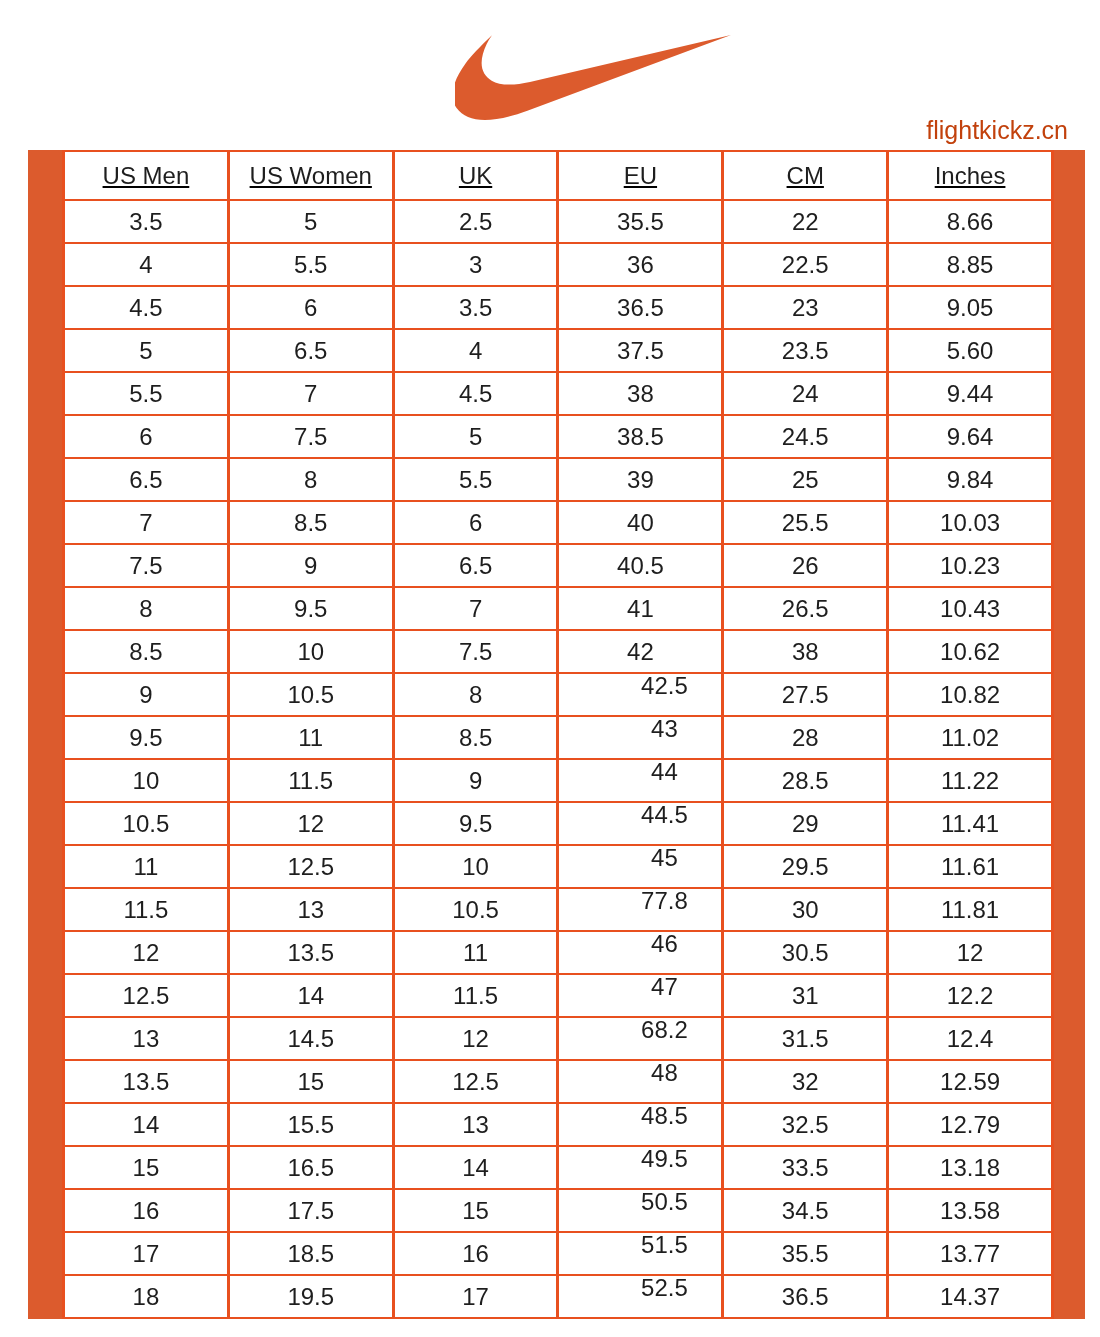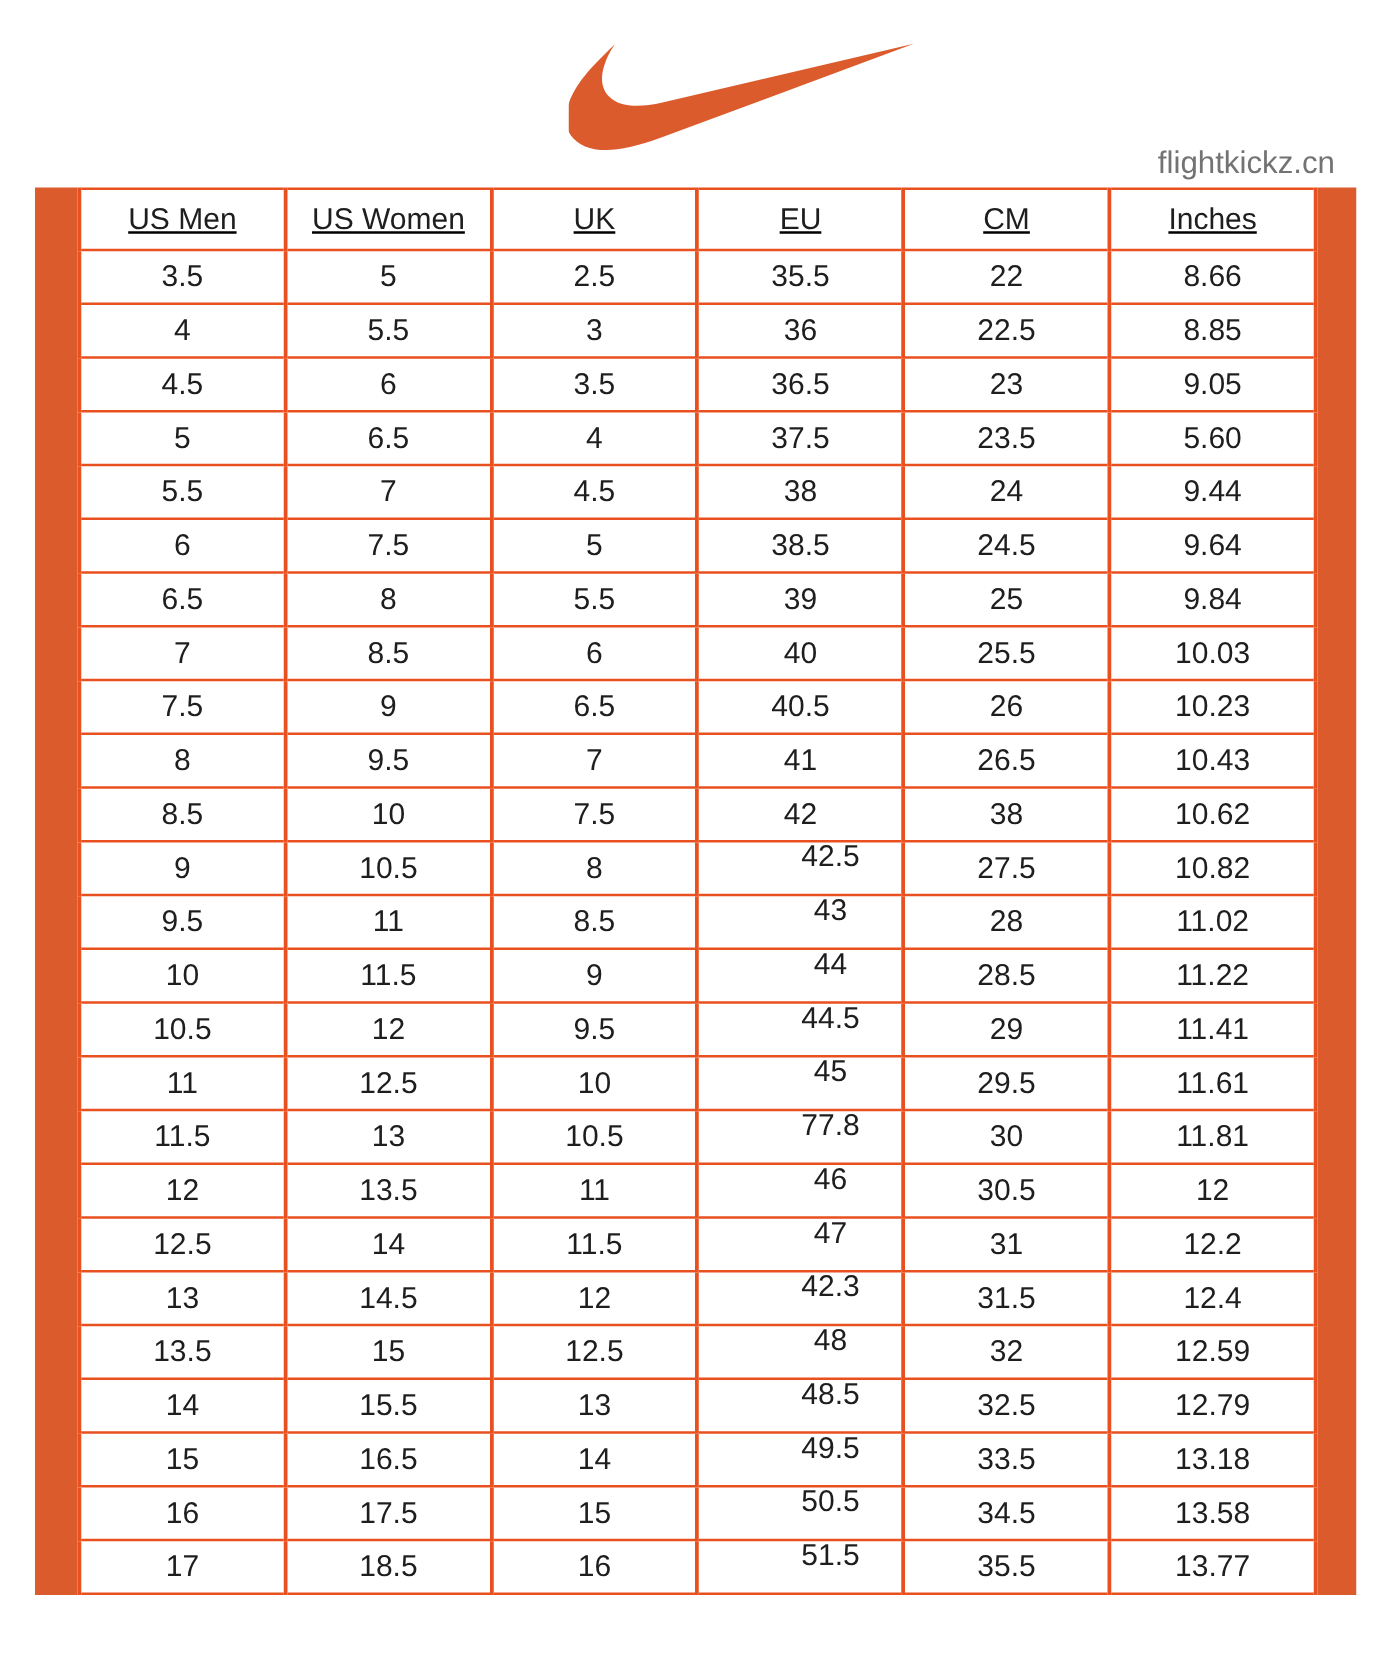--- a/index.html
+++ b/index.html
@@ -16,21 +16,21 @@
     position:relative;
     overflow:hidden;
   }
   .brand{
     position:absolute;left:455px;top:27px;width:276px;height:94px;
   }
   .brand svg{width:100%;height:100%;display:block;}
   .brand svg path{fill:var(--accent);}
   .watermark{
     position:absolute;top:116px;right:32px;
-    font-size:25px;color:#737373;letter-spacing:0px;
+    font-size:25px;color:#c2410c;letter-spacing:0px;
   }
   .table-frame{
     position:absolute;left:28px;top:150px;width:1057px;
     box-sizing:border-box;
     border-left:34px solid var(--accent);
     border-right:31px solid var(--accent);
     background:var(--bg);
     text-decoration:underline;
   }
   table.size-table{
@@ -236,21 +236,21 @@
             <td><span>14</span></td>
             <td><span>11.5</span></td>
             <td><span class="raised">47</span></td>
             <td><span>31</span></td>
             <td><span>12.2</span></td>
           </tr>
           <tr>
             <td><span>13</span></td>
             <td><span>14.5</span></td>
             <td><span>12</span></td>
-            <td><span class="raised">42.3</span></td>
+            <td><span class="raised">68.2</span></td>
             <td><span>31.5</span></td>
             <td><span>12.4</span></td>
           </tr>
           <tr>
             <td><span>13.5</span></td>
             <td><span>15</span></td>
             <td><span>12.5</span></td>
             <td><span class="raised">48</span></td>
             <td><span>32</span></td>
             <td><span>12.59</span></td>
@@ -280,17 +280,25 @@
             <td><span>13.58</span></td>
           </tr>
           <tr>
             <td><span>17</span></td>
             <td><span>18.5</span></td>
             <td><span>16</span></td>
             <td><span class="raised">51.5</span></td>
             <td><span>35.5</span></td>
             <td><span>13.77</span></td>
           </tr>
+          <tr>
+            <td><span>18</span></td>
+            <td><span>19.5</span></td>
+            <td><span>17</span></td>
+            <td><span class="raised">52.5</span></td>
+            <td><span>36.5</span></td>
+            <td><span>14.37</span></td>
+          </tr>
         </tbody>
     </table>
   </div>
 
 </div>
 
 </body></html>

